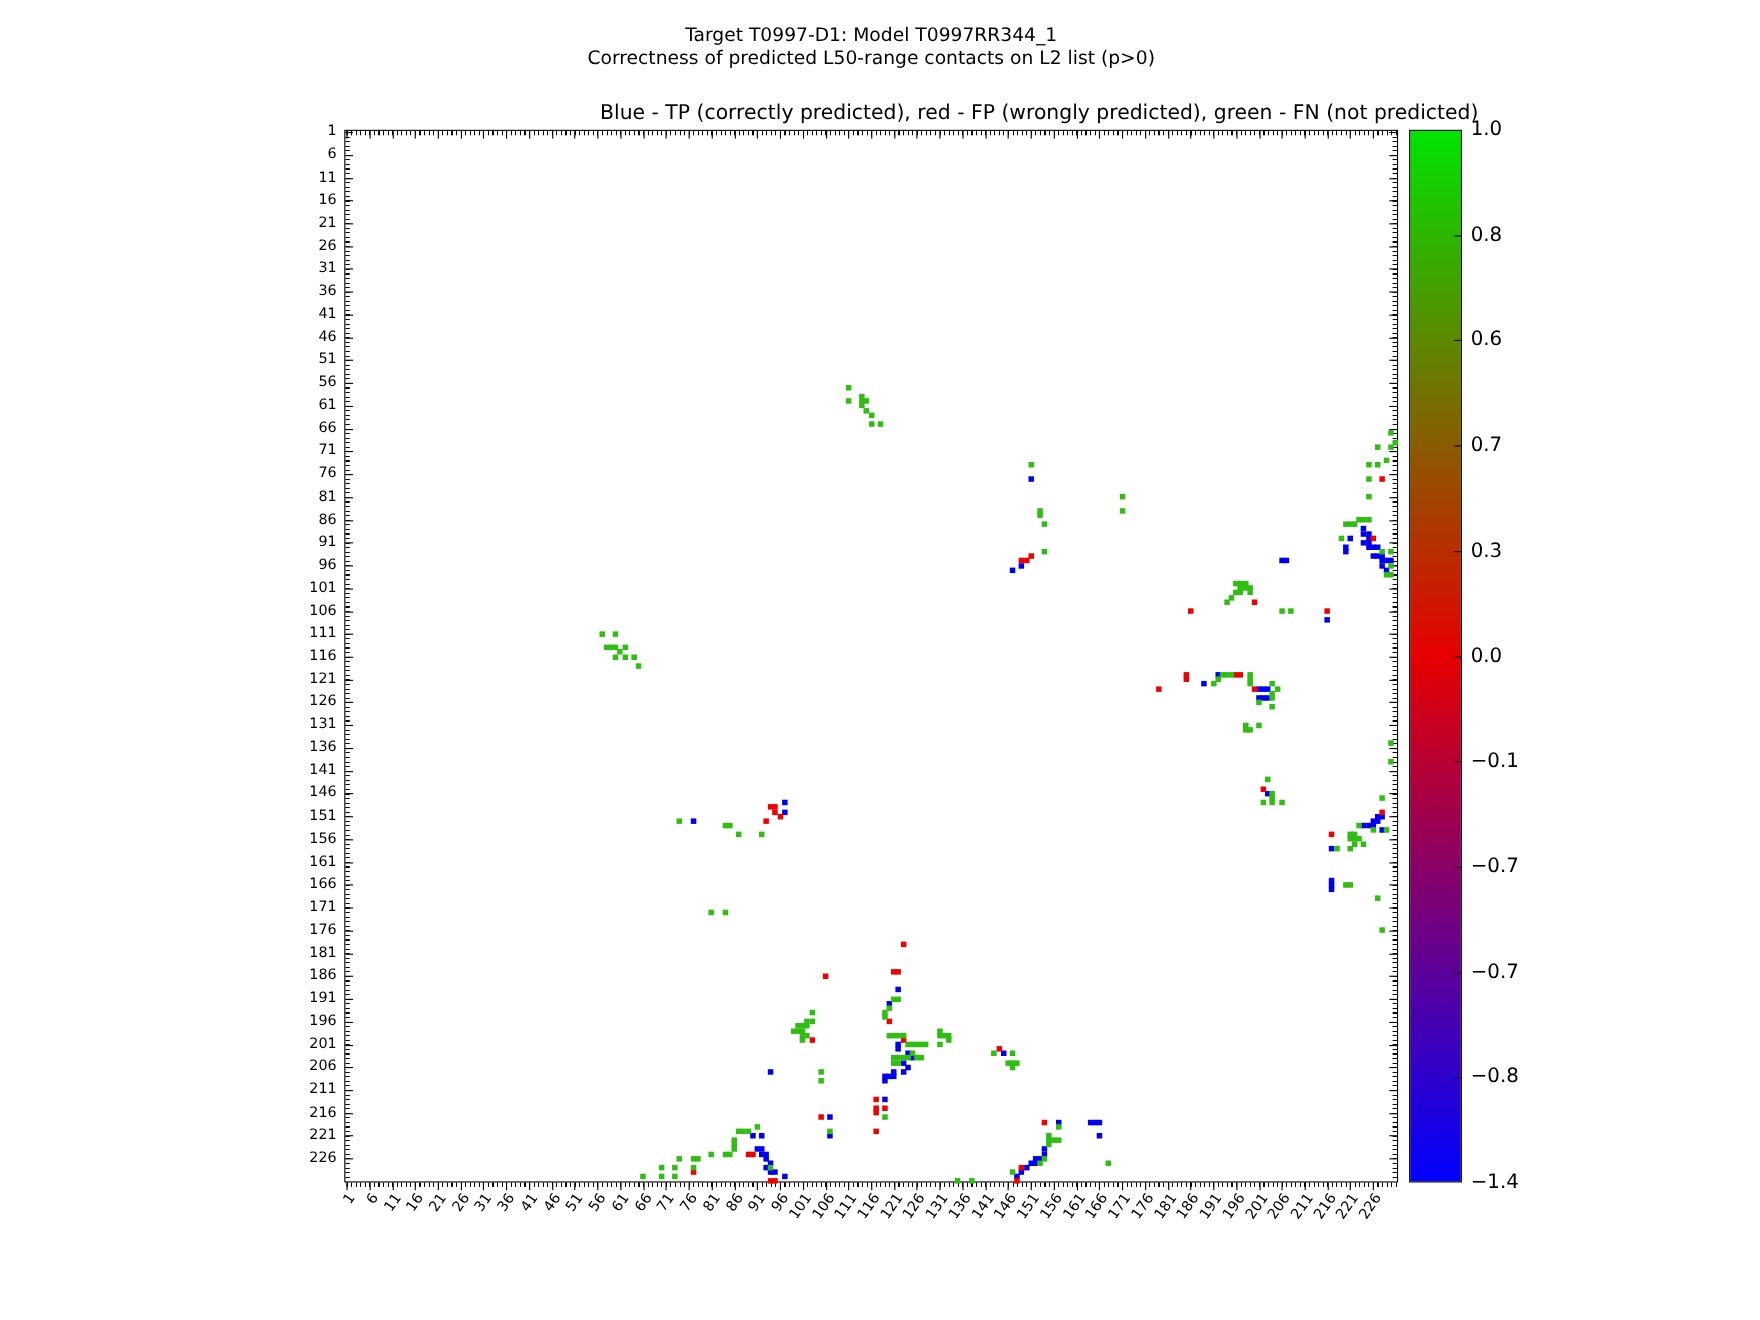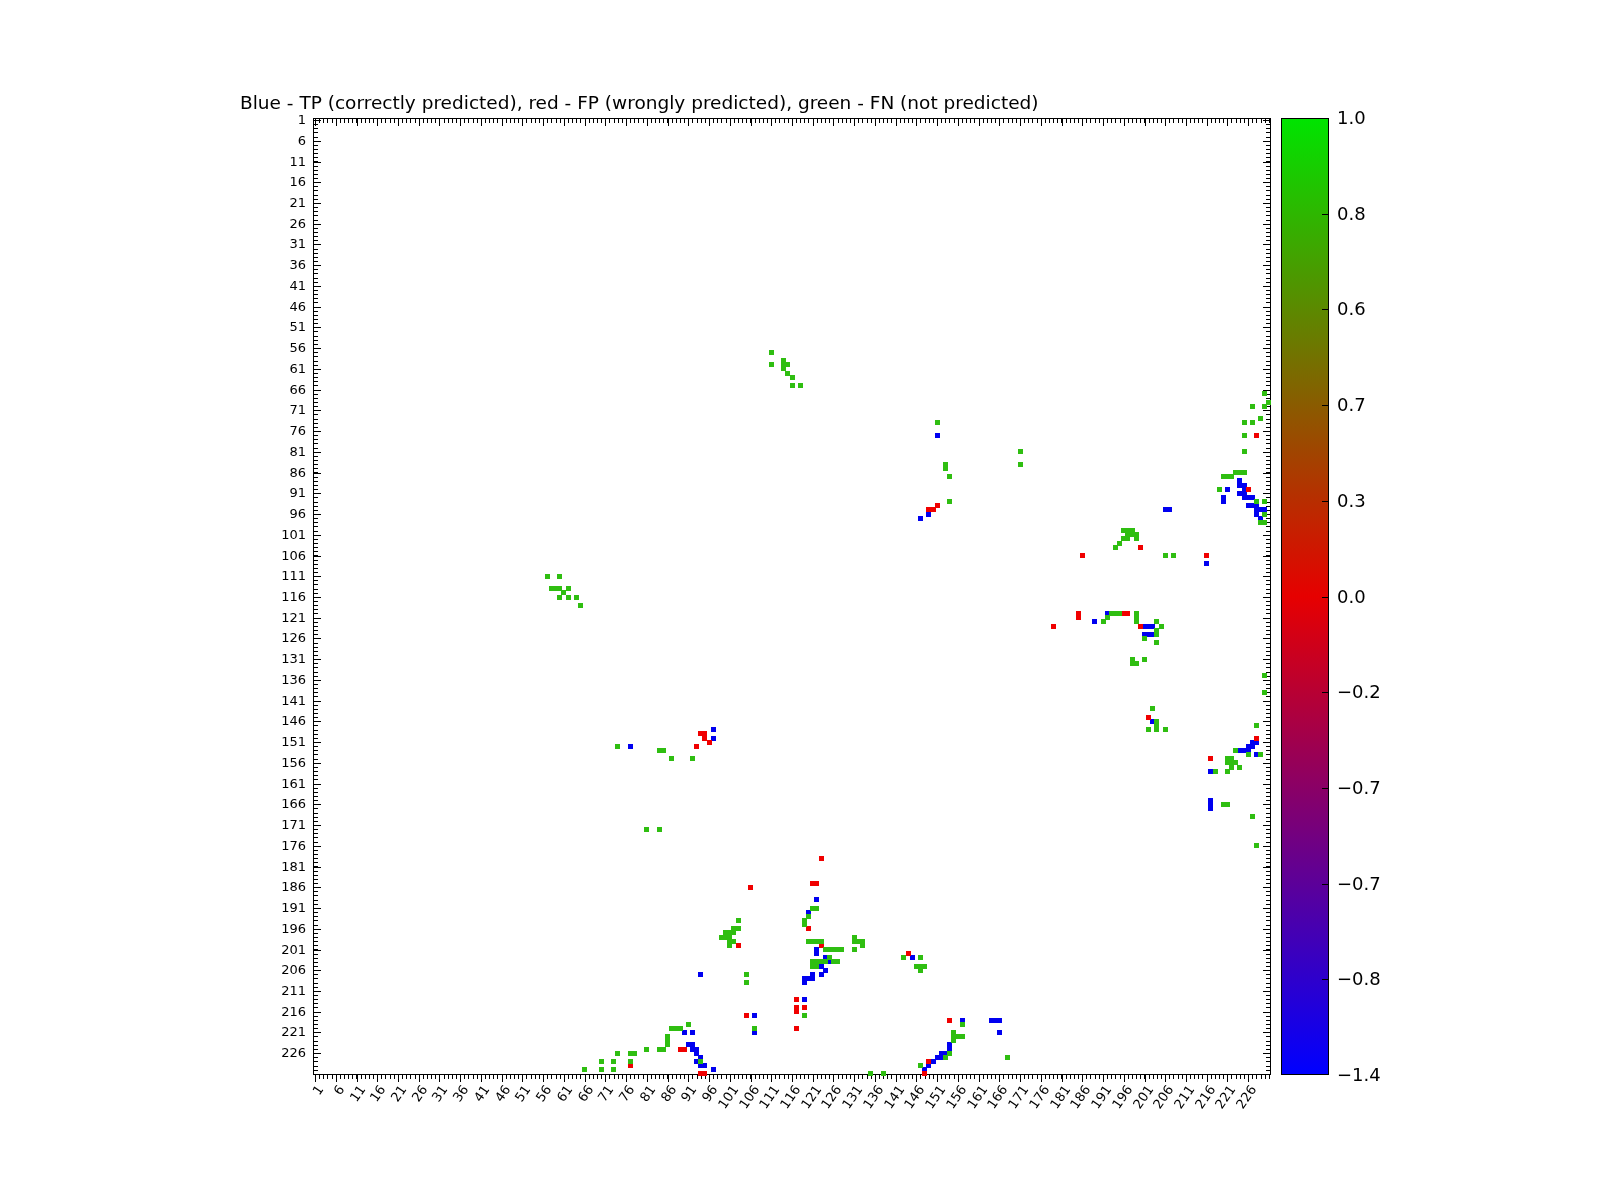--- a/index.html
+++ b/index.html
@@ -1,38 +1,40 @@
 <!DOCTYPE html>
 <html><head>
 <meta charset="utf-8">
 <style>
   html,body{margin:0;padding:0;background:#ffffff;}
   .fig{position:relative;width:1600px;height:1200px;background:#ffffff;
        font-family:"DejaVu Sans","Liberation Sans",sans-serif;color:#000;overflow:hidden;}
   .suptitle1{position:absolute;left:313px;width:958px;top:22px;text-align:center;font-size:17px;}
   .suptitle2{position:absolute;left:313px;width:958px;top:43px;text-align:center;font-size:17px;}
-  .axtitle{position:absolute;left:240px;width:1104px;top:92px;text-align:left;font-size:18.5px;}
+  .axtitle{position:absolute;left:240px;width:1104px;top:92px;text-align:right;font-size:18.5px;}
   .plot{position:absolute;left:313px;top:118px;width:958px;height:957px;
         border:1px solid #000;box-sizing:border-box;background:#fff;}
   .tickstrip{position:absolute;background:repeating-linear-gradient(to right,#000 0,#000 1px,transparent 1px,transparent 4.147px);}
   .tickstripv{position:absolute;background:repeating-linear-gradient(to bottom,#000 0,#000 1px,transparent 1px,transparent 4.147px);}
   .majtick{position:absolute;background:#000;}
   .pt{position:absolute;width:5px;height:5px;}
   .ylab{position:absolute;width:48px;text-align:right;font-size:13px;line-height:14px;}
   .xlab{position:absolute;width:100px;text-align:right;font-size:13px;line-height:14px;
         transform-origin:100% 0%;transform:rotate(-55deg);}
   .cbar{position:absolute;left:1281px;top:118px;width:48px;height:957px;
         border:1px solid #000;box-sizing:border-box;}
   .cblab{position:absolute;left:1337px;width:60px;font-size:18px;line-height:16px;}
   .cbtick{position:absolute;background:#000;width:6px;height:1px;}
 </style>
 </head>
 <body>
 
 <div class="fig">
+  <div class="suptitle1">Target T0997-D1: Model T0997RR344_1</div>
+  <div class="suptitle2">Correctness of predicted L50-range contacts on L2 list (p&gt;0)</div>
   <div class="axtitle">Blue - TP (correctly predicted), red - FP (wrongly predicted), green - FN (not predicted)</div>
 
   <div class="plot"></div>
 
   <div class="tickstrip" style="left:315px;top:119px;width:955px;height:4px;"></div>
   <div class="tickstrip" style="left:315px;top:1075px;width:955px;height:4px;"></div>
   <div class="tickstripv" style="left:314px;top:120px;width:4px;height:953px;"></div>
   <div class="tickstripv" style="left:1266px;top:120px;width:4px;height:953px;"></div>
 
   <div id="majorticks">
@@ -666,19 +668,19 @@
       <div class="cbtick" style="left: 1322px; top: 883.6px;"></div>
       <div class="cbtick" style="left: 1322px; top: 979.3px;"></div>
     </div>
   <div id="cblabels">
       <div class="cblab" style="top: 110px;">1.0</div>
       <div class="cblab" style="top: 205.7px;">0.8</div>
       <div class="cblab" style="top: 301.4px;">0.6</div>
       <div class="cblab" style="top: 397.1px;">0.7</div>
       <div class="cblab" style="top: 492.8px;">0.3</div>
       <div class="cblab" style="top: 588.5px;">0.0</div>
-      <div class="cblab" style="top: 684.2px;">−0.2</div>
+      <div class="cblab" style="top: 684.2px;">−0.1</div>
       <div class="cblab" style="top: 779.9px;">−0.7</div>
       <div class="cblab" style="top: 875.6px;">−0.7</div>
       <div class="cblab" style="top: 971.3px;">−0.8</div>
       <div class="cblab" style="top: 1067px;">−1.4</div>
     </div>
 </div>
 
 </body></html>

